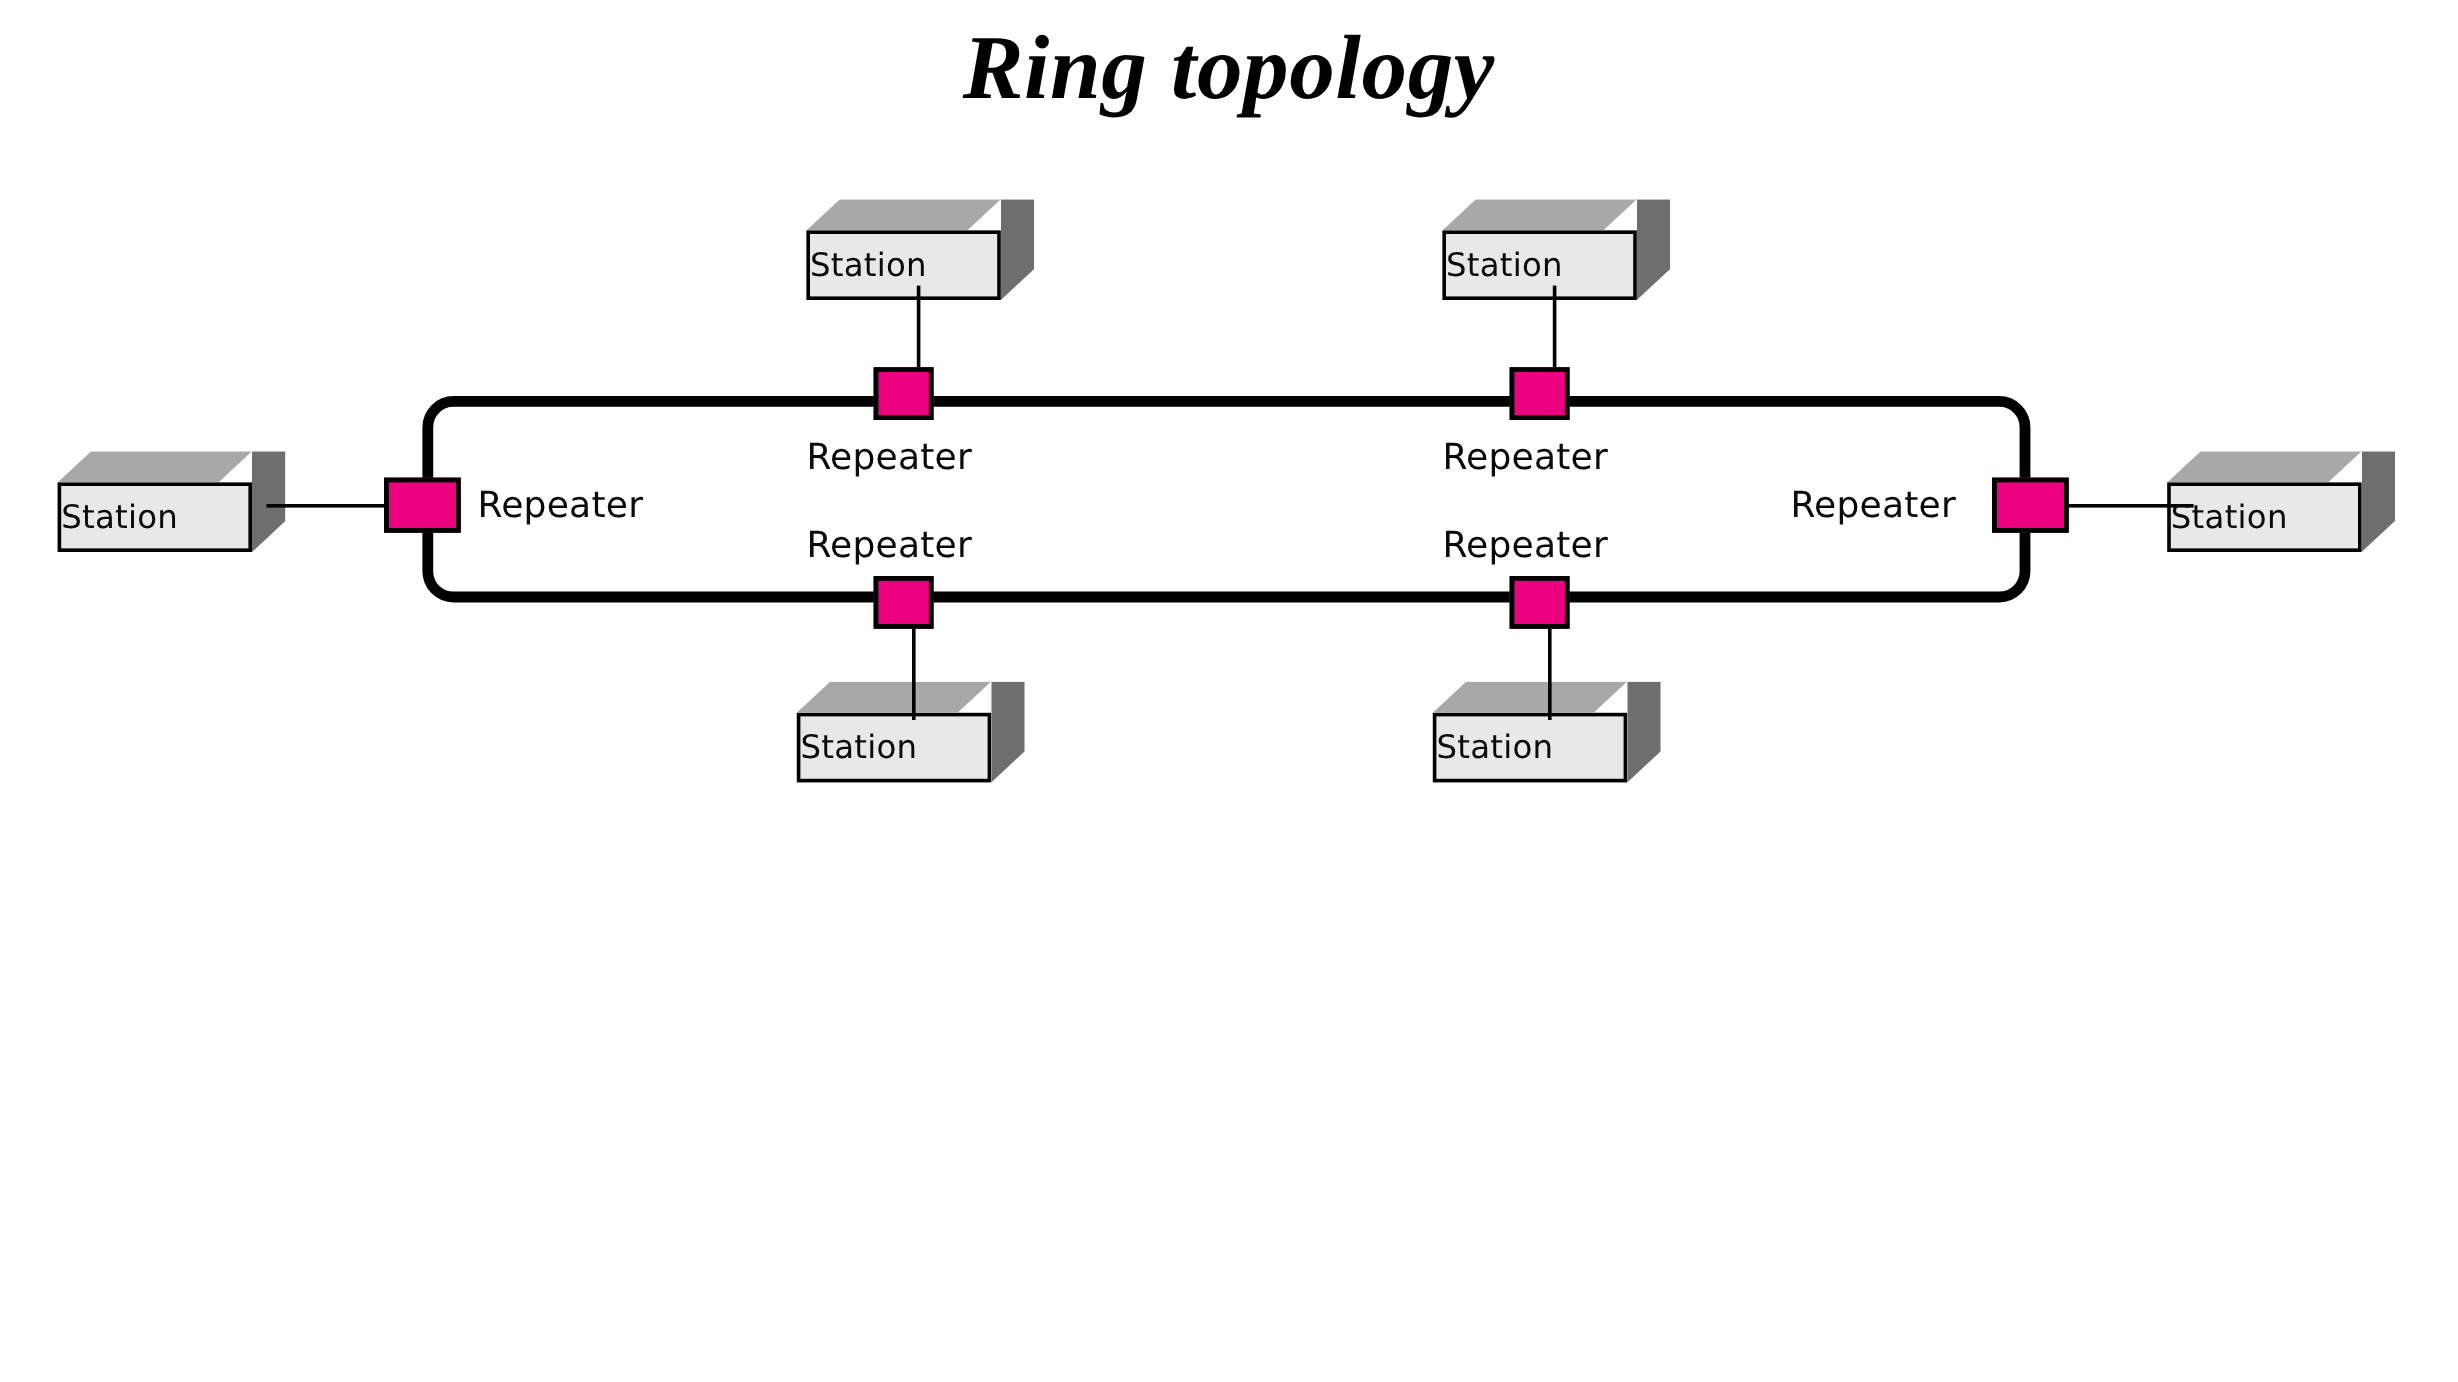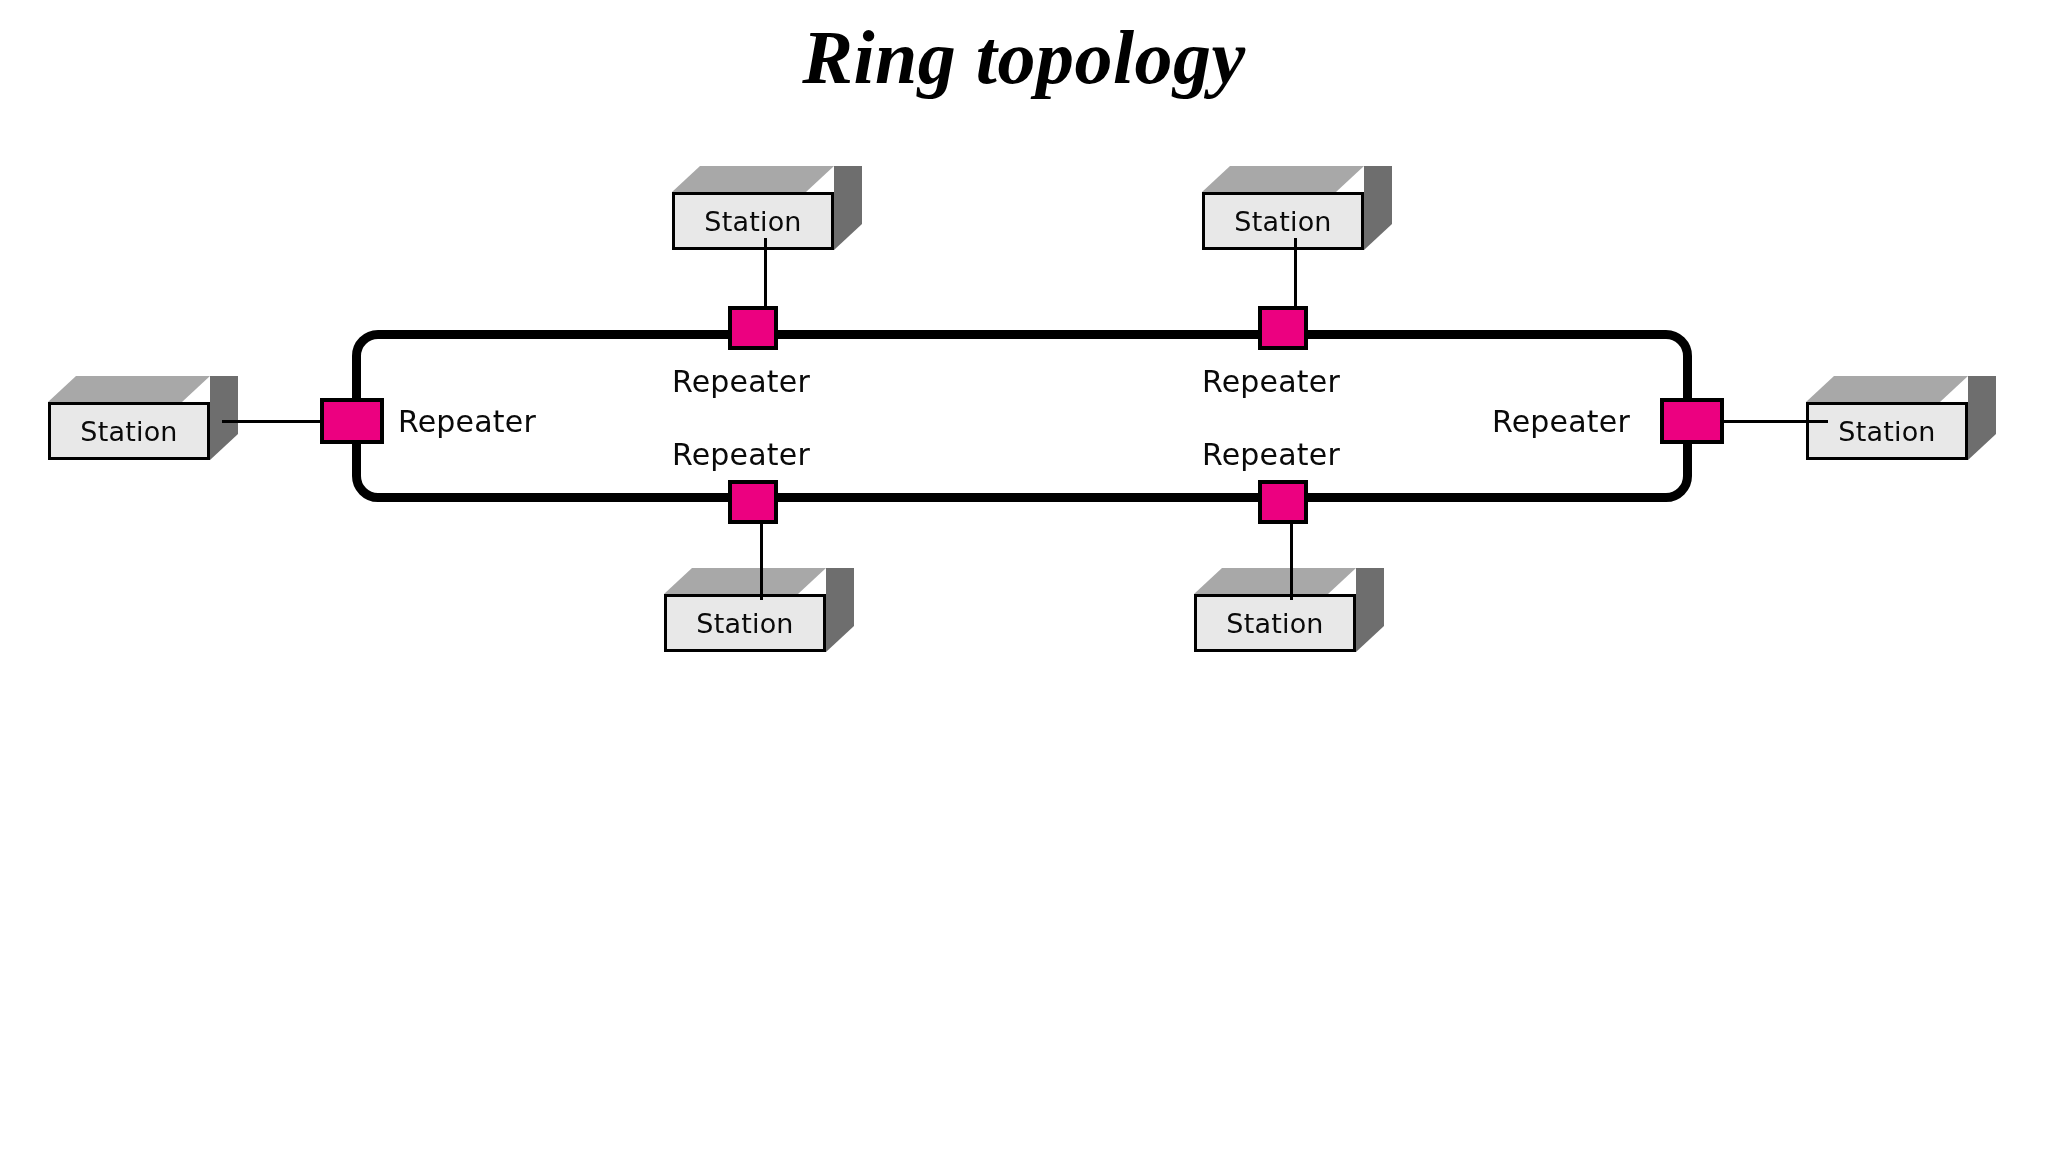--- a/index.html
+++ b/index.html
@@ -38,21 +38,20 @@
   
   .station{ position:absolute; }
   .station .face{
     position:absolute;
     left:0; bottom:0;
     box-sizing:border-box;
     background:#e8e8e8;
     border:3px solid #000000;
     display:flex;
     align-items:center;
-    justify-content:center;
   }
   .station .label{
     font-family:"DejaVu Sans", sans-serif;
     font-size:27px;
     color:#0a0a0a;
     white-space:nowrap;
     letter-spacing:0.2px;
   }
   .station .top{
     position:absolute;

